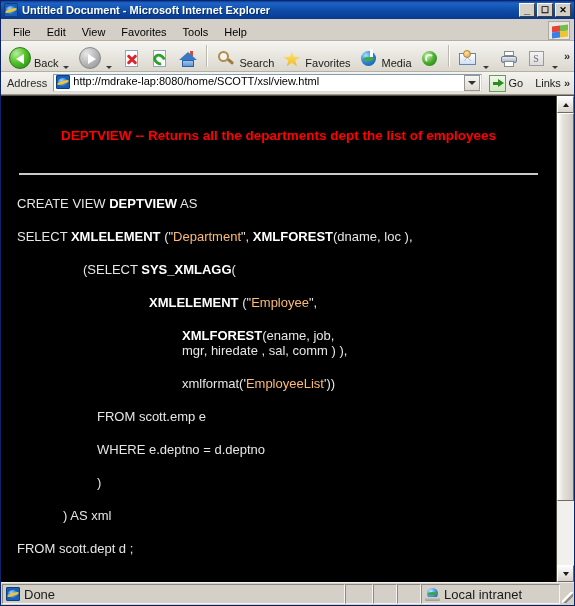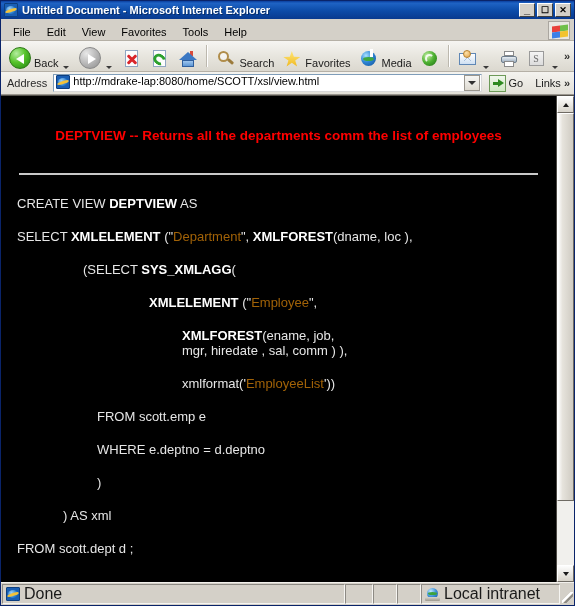--- a/index.html
+++ b/index.html
@@ -464,21 +464,21 @@
     line-height: 1.0;
   }
   .sqlline {
     white-space: pre;
     margin-bottom: 18px;
     line-height: 1.15;
   }
   .sqlline.tight { margin-bottom: 0px; }
   .sqlline.tight2 { margin-bottom: 18px; }
   .kw { font-weight: bold; color: #ffffff; margin-top: 20px; }
-  .str { color: #a16207; }
+  .str { color: #fdba74; }
   .i1 { padding-left: 0px; }
   .i2 { padding-left: 66px; }
   .i3 { padding-left: 132px; }
   .i4 { padding-left: 165px; }
   .i5 { padding-left: 165px; }
   .i6 { padding-left: 80px; }
   .i7 { padding-left: 46px; }
 
   
   .vscroll {
@@ -519,21 +519,21 @@
     box-sizing: border-box;
   }
 
   
   .statusbar {
     height: 20px;
     background: #d4d0c8;
     border-top: 1px solid #f2f0ec;
     display: flex; align-items: stretch;
     flex: 0 0 auto;
-    font-size: 16px;
+    font-size: 13px;
     padding: 1px 0 1px 1px;
   }
   .st-cell {
     border: 1px solid;
     border-color: #8d8a84 #f6f5f2 #f6f5f2 #8d8a84;
     display: flex; align-items: center;
     padding: 0 3px;
     box-sizing: border-box;
     gap: 4px;
     overflow: hidden;
@@ -724,21 +724,21 @@
     </div>
     <div class="linksgrp">
       <span class="linkslabel">Links</span>
       <span class="linkschev">»</span>
     </div>
   </div>
 
   <div class="clientarea">
     <div class="page">
       <div class="page-inner">
-        <div class="doc-heading">DEPTVIEW -- Returns all the departments comm the list of employees</div>
+        <div class="doc-heading">DEPTVIEW -- Returns all the departments dept the list of employees</div>
         <hr class="doc-rule">
         <div class="sql" id="sql-block">
             <div class="sqlline i1"><span>CREATE VIEW </span><span class="kw">DEPTVIEW</span><span> AS</span></div>
             <div class="sqlline i1"><span>SELECT </span><span class="kw">XMLELEMENT</span><span> ("</span><span class="str">Department</span><span>", </span><span class="kw">XMLFOREST</span><span>(dname, loc ),</span></div>
             <div class="sqlline i2"><span>(SELECT </span><span class="kw">SYS_XMLAGG</span><span>(</span></div>
             <div class="sqlline i3"><span class="kw">XMLELEMENT</span><span> ("</span><span class="str">Employee</span><span>",</span></div>
             <div class="sqlline i4 tight"><span class="kw">XMLFOREST</span><span>(ename, job,</span></div>
             <div class="sqlline i5 tight2"><span>mgr, hiredate , sal, comm ) ),</span></div>
             <div class="sqlline i5"><span>xmlformat('</span><span class="str">EmployeeList</span><span>'))</span></div>
             <div class="sqlline i6"><span>FROM scott.emp e</span></div>

